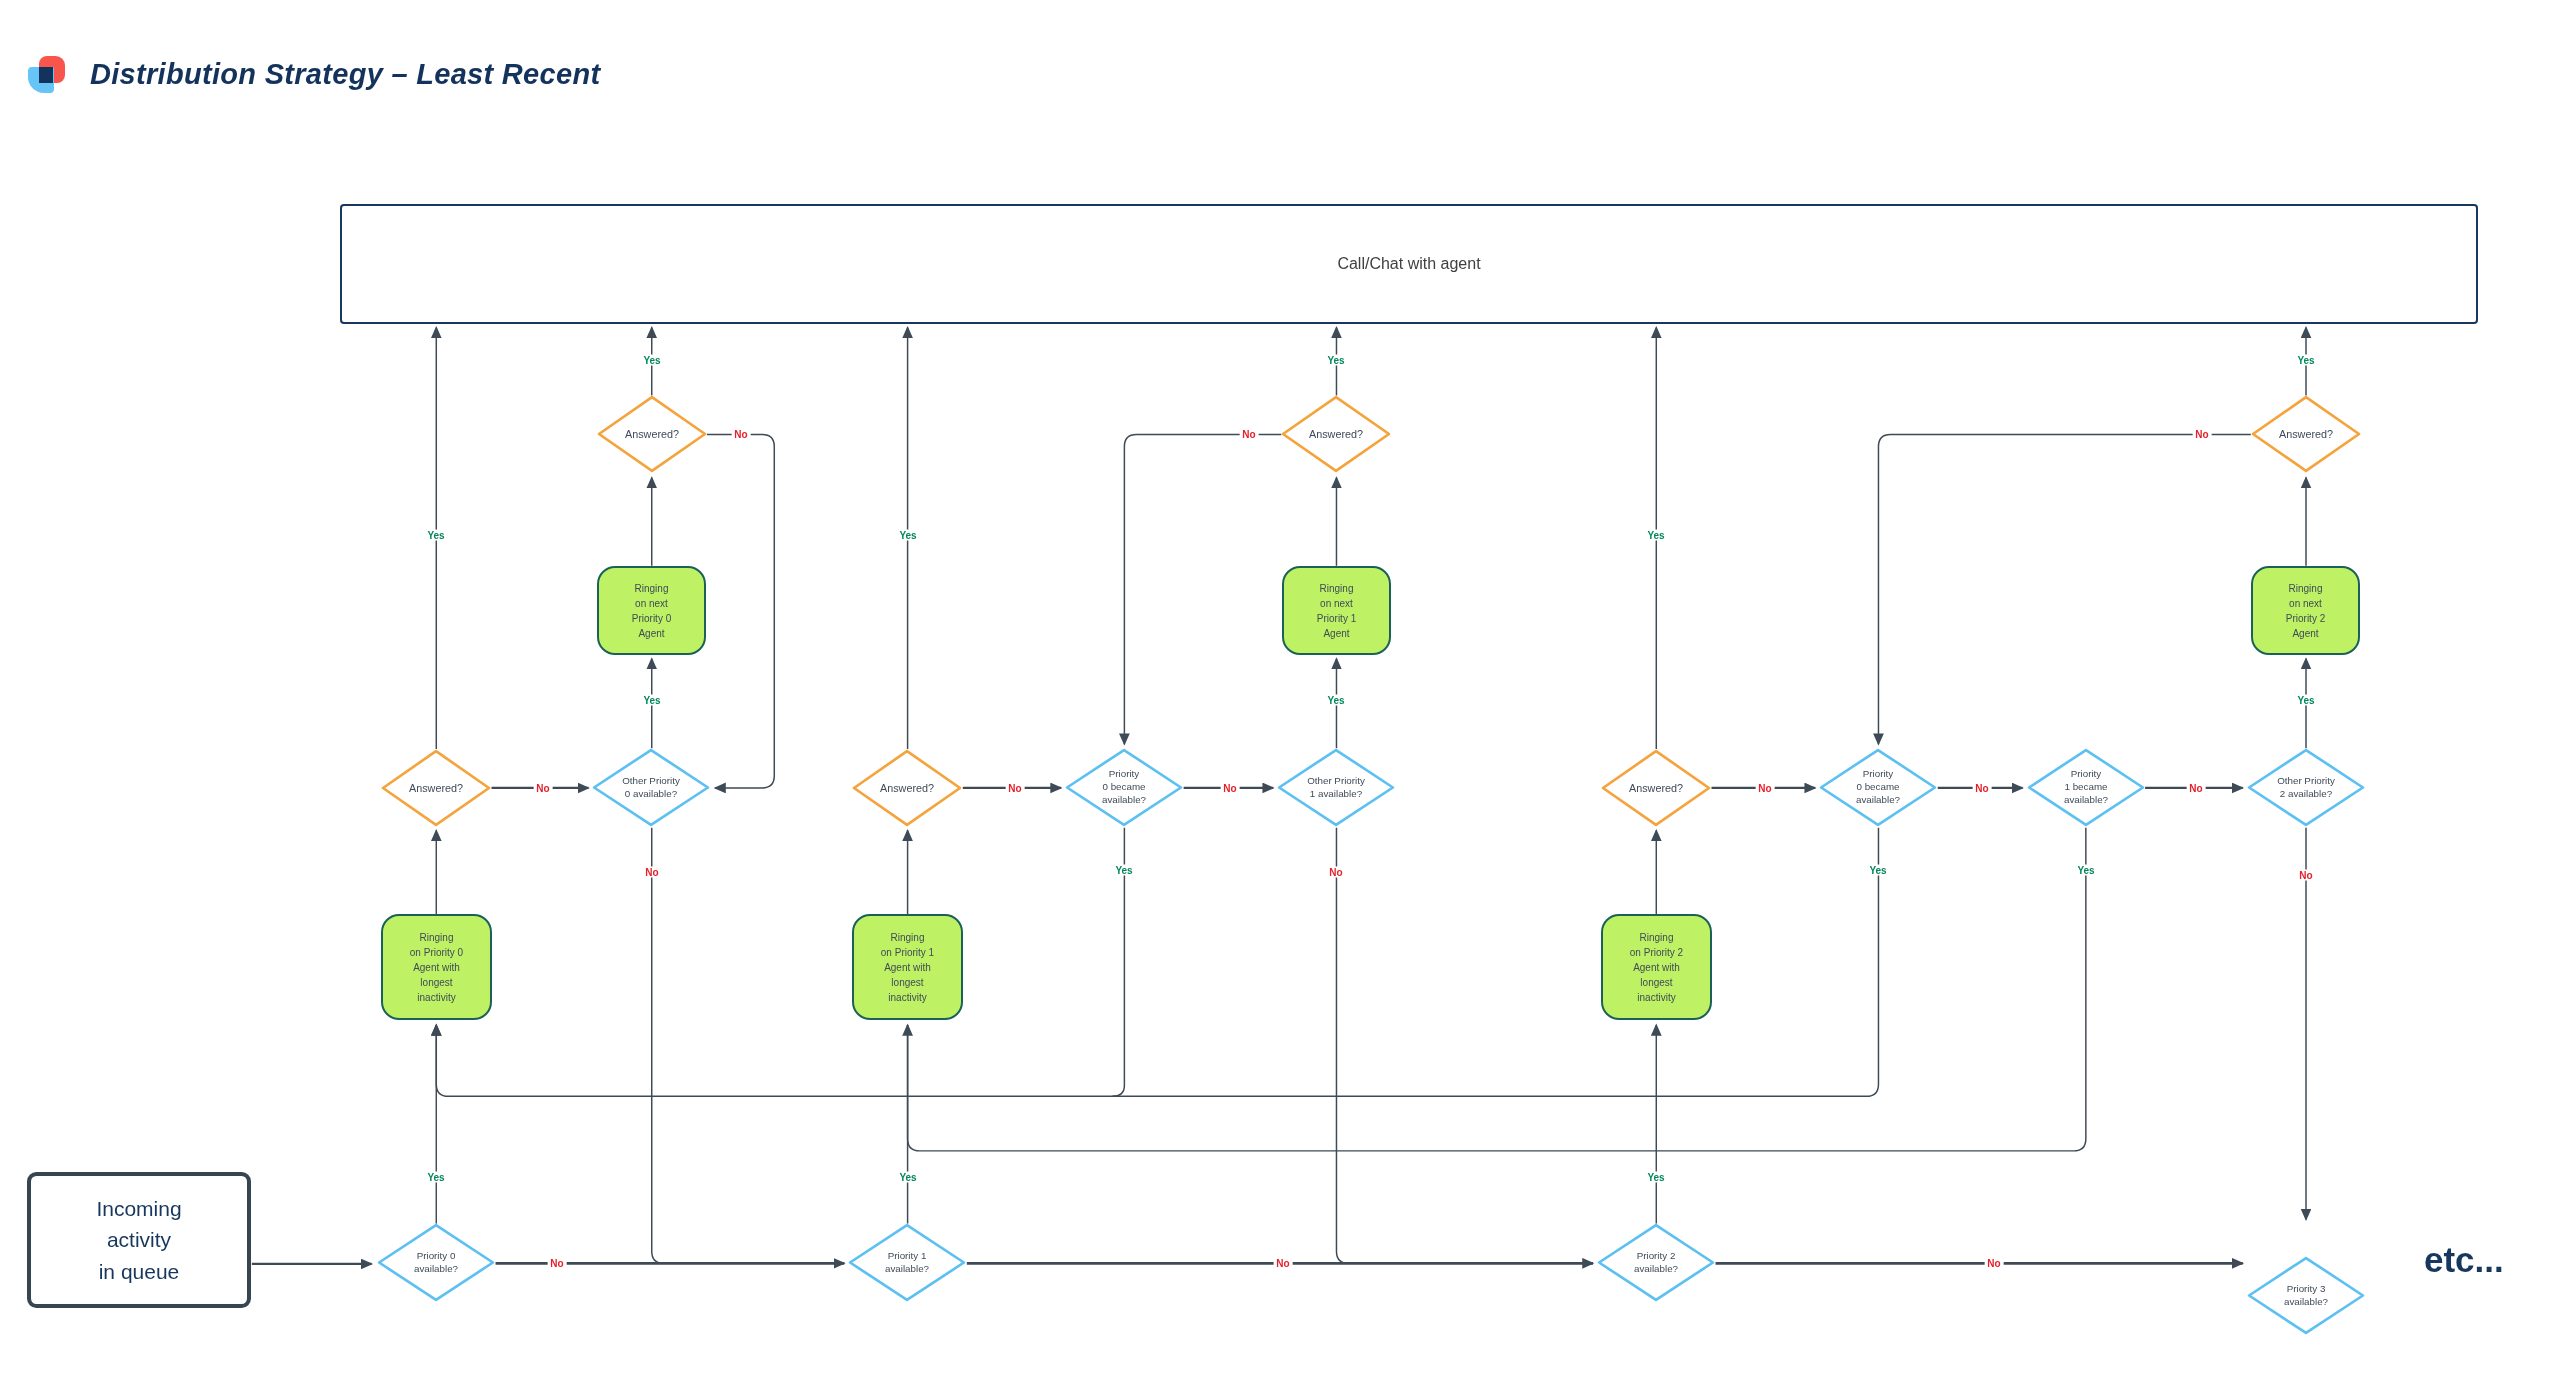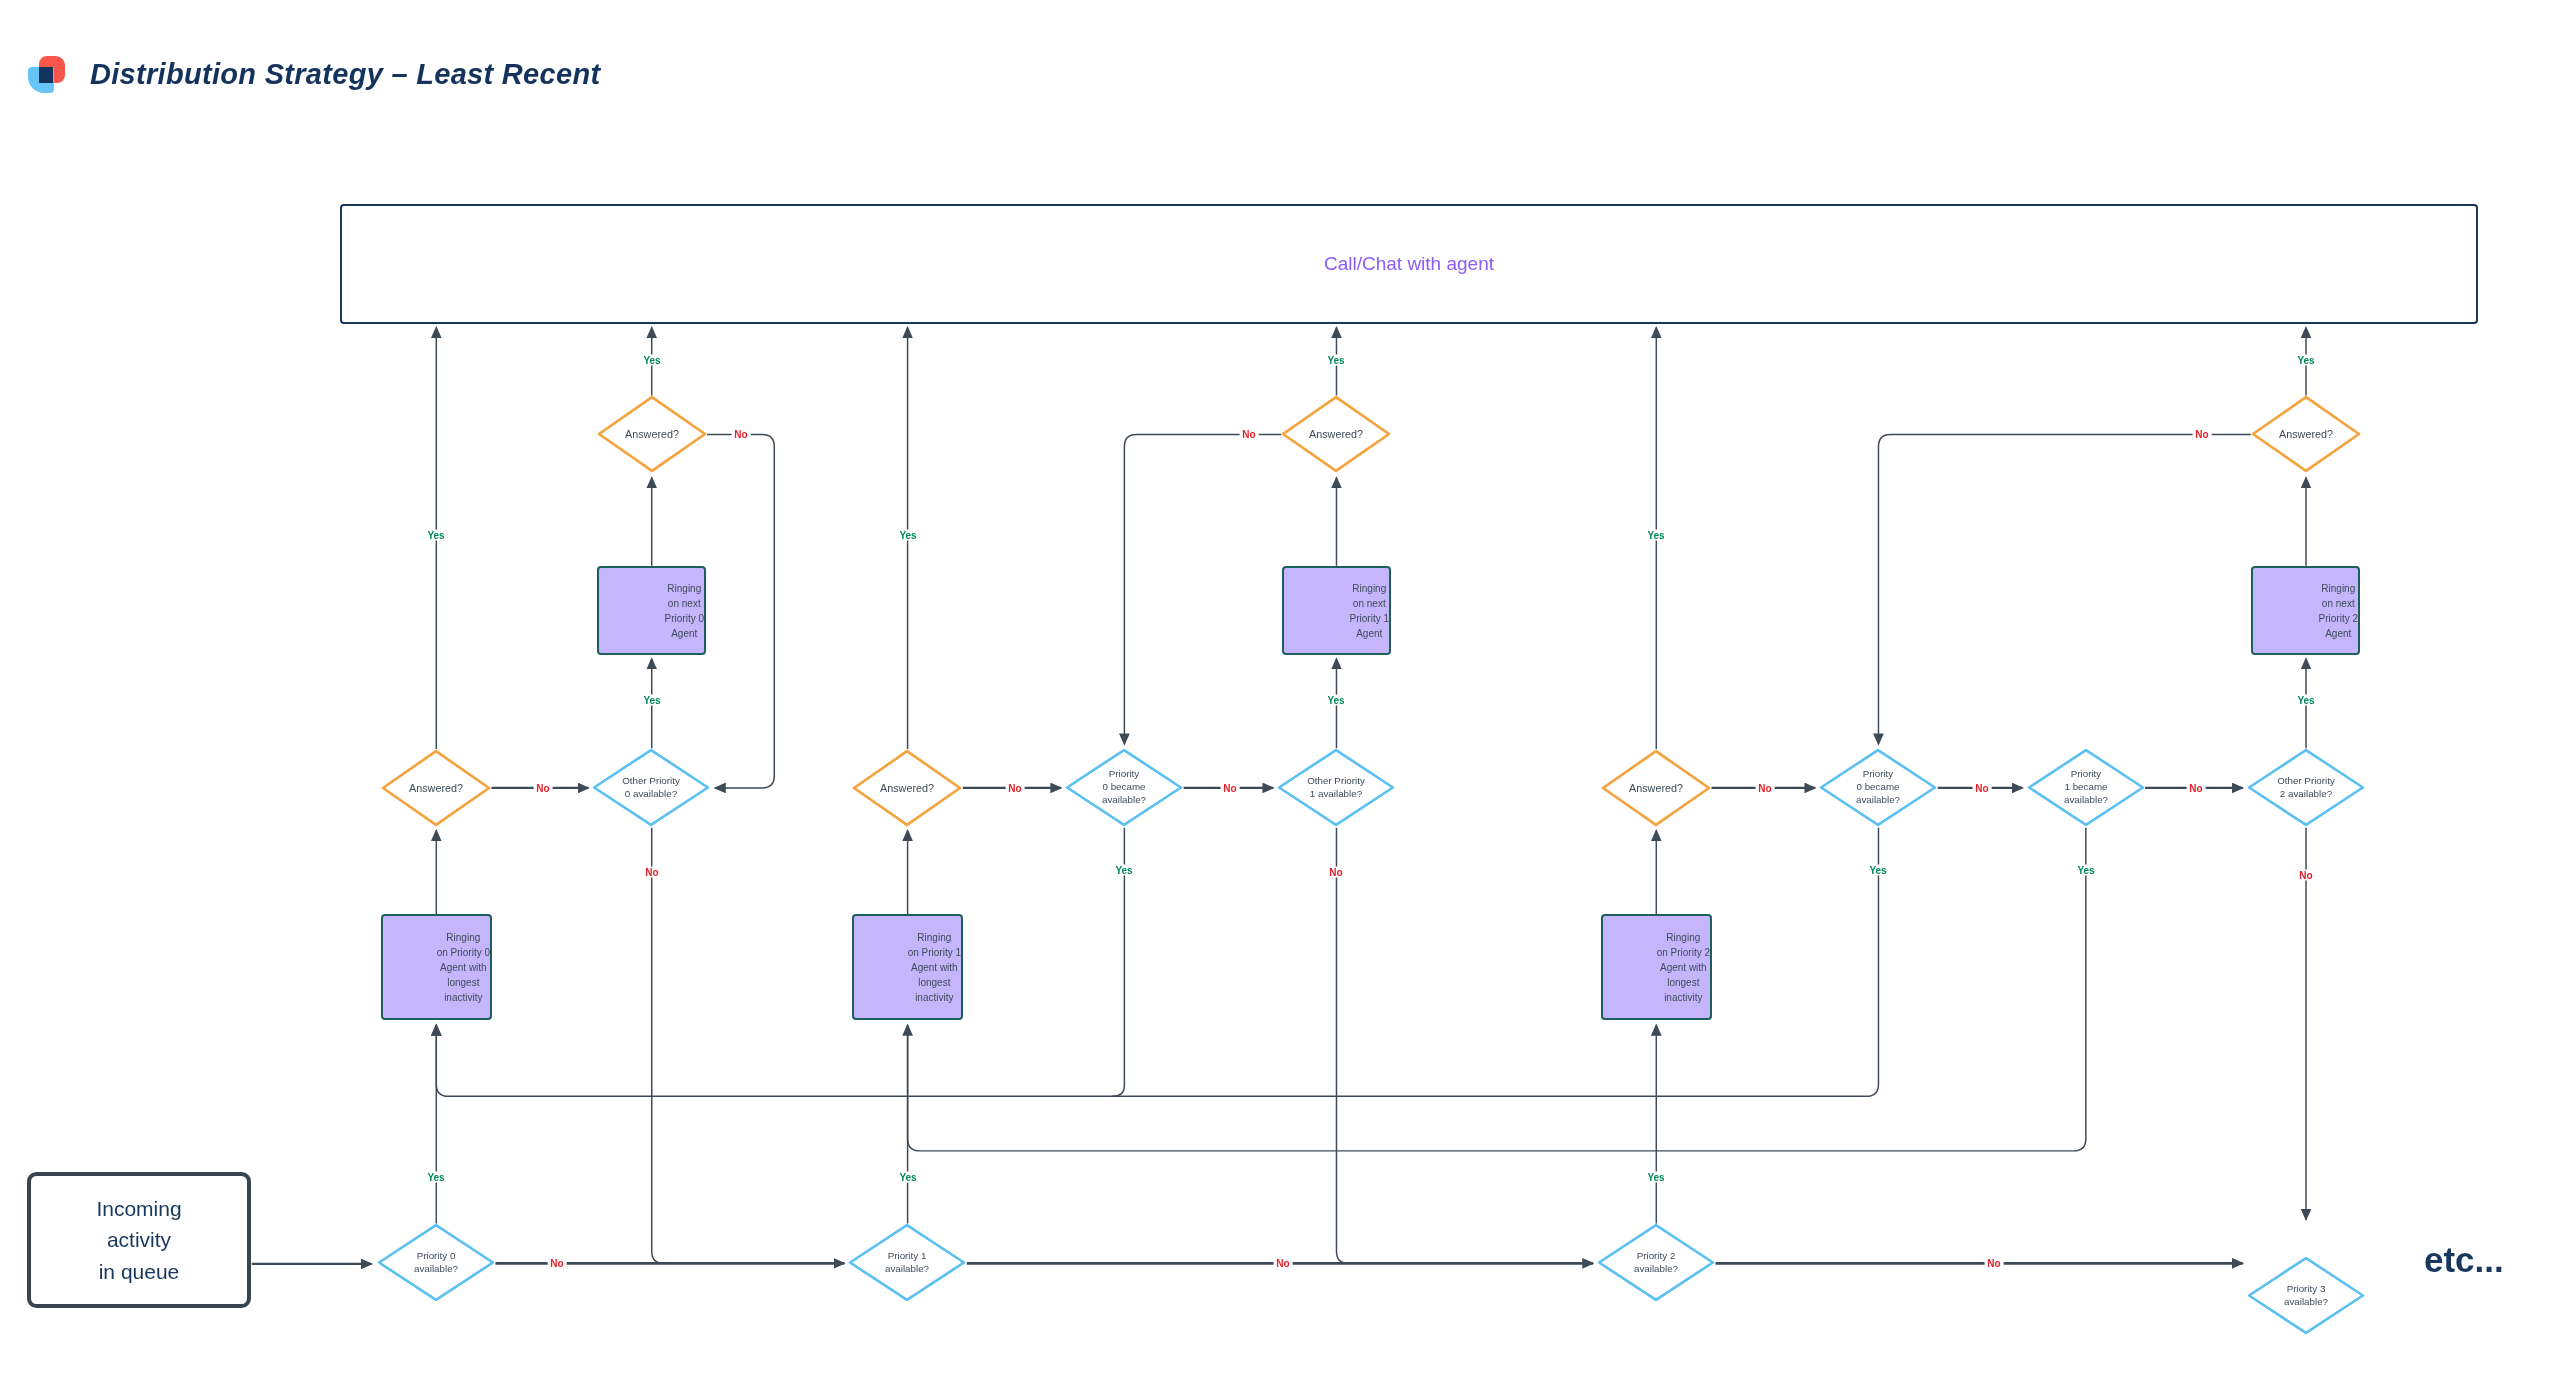--- a/index.html
+++ b/index.html
@@ -16,26 +16,26 @@
   svg.wires path{fill:none;stroke:#3E4A55;}
   .w2{stroke-width:2.2;} .w3{stroke-width:3.4;} .w4{stroke-width:4;}
   
   .node{position:absolute;box-sizing:border-box;}
   .diamond svg{display:block;}
   .dia-b polygon{fill:#ffffff;stroke:#5CC0F2;stroke-width:4;stroke-linejoin:round;}
   .dia-o polygon{fill:#ffffff;stroke:#F5A33C;stroke-width:4;stroke-linejoin:round;}
   .dtext{position:absolute;inset:0;display:flex;align-items:center;justify-content:center;
          text-align:center;white-space:pre-line;font-size:9.8px;color:#3F4B58;line-height:1.3;}
   .dia-o .dtext{font-size:10.8px;}
-  .process{background:#c4b5fd;border:2.7px solid #1B6159;border-radius:4px;display:flex;
-           align-items:center;justify-content:flex-end;}
+  .process{background:#bef264;border:2.7px solid #1B6159;border-radius:18px;display:flex;
+           align-items:center;justify-content:center;}
   .ptext{text-align:center;white-space:pre-line;font-size:10px;color:#3F4B58;line-height:1.5;}
   .callchat{background:#fff;border:2.7px solid #17375E;border-radius:4px;display:flex;
             align-items:center;justify-content:center;}
-  .cctext{font-size:19px;color:#8b5cf6;}
+  .cctext{font-size:16px;color:#404040;}
   .incoming{background:#fff;border:4px solid #36454F;border-radius:9.4px;display:flex;
             align-items:center;justify-content:center;}
   .intext{text-align:center;white-space:pre-line;font-size:21px;color:#17375E;line-height:1.5;}
   .etc{position:absolute;font-size:35px;color:#17375E;font-weight:700;}
   
   .lbl{position:absolute;transform:translate(-50%,-50%);font-weight:bold;font-size:10px;
        background:#ffffff;padding:0 2.7px;line-height:1.1;}
   .yes{color:#00875A;} .no{color:#E6202A;}
 </style>
 </head>

